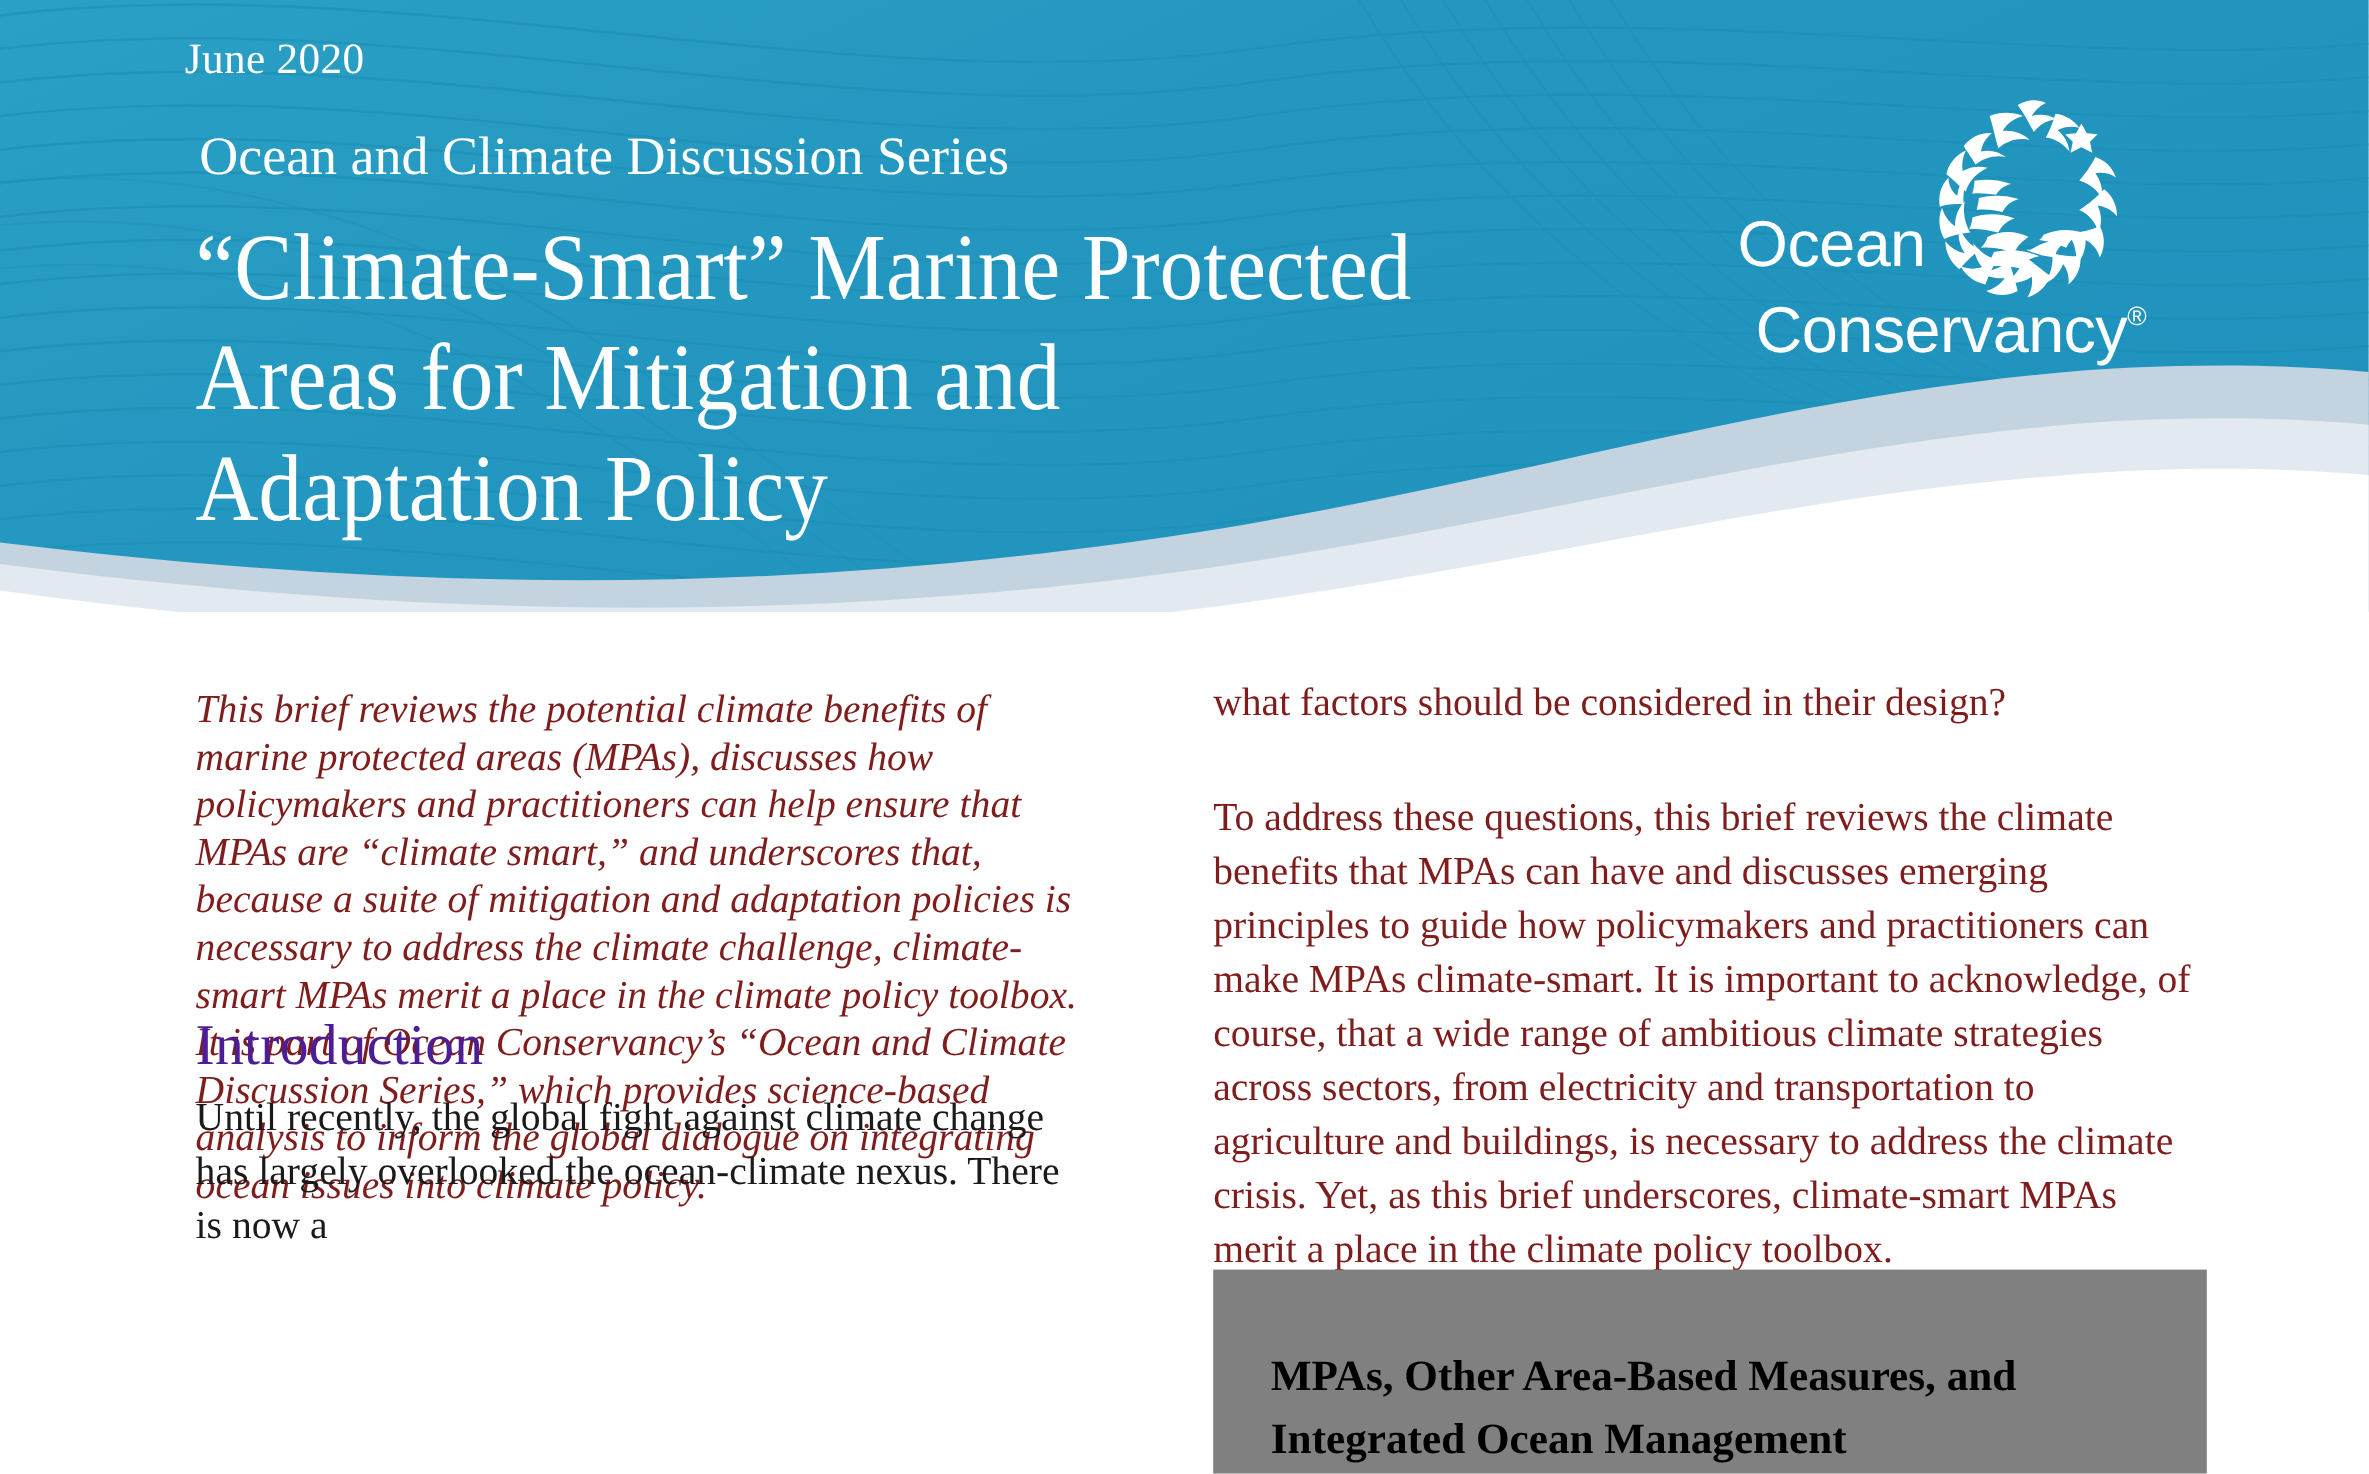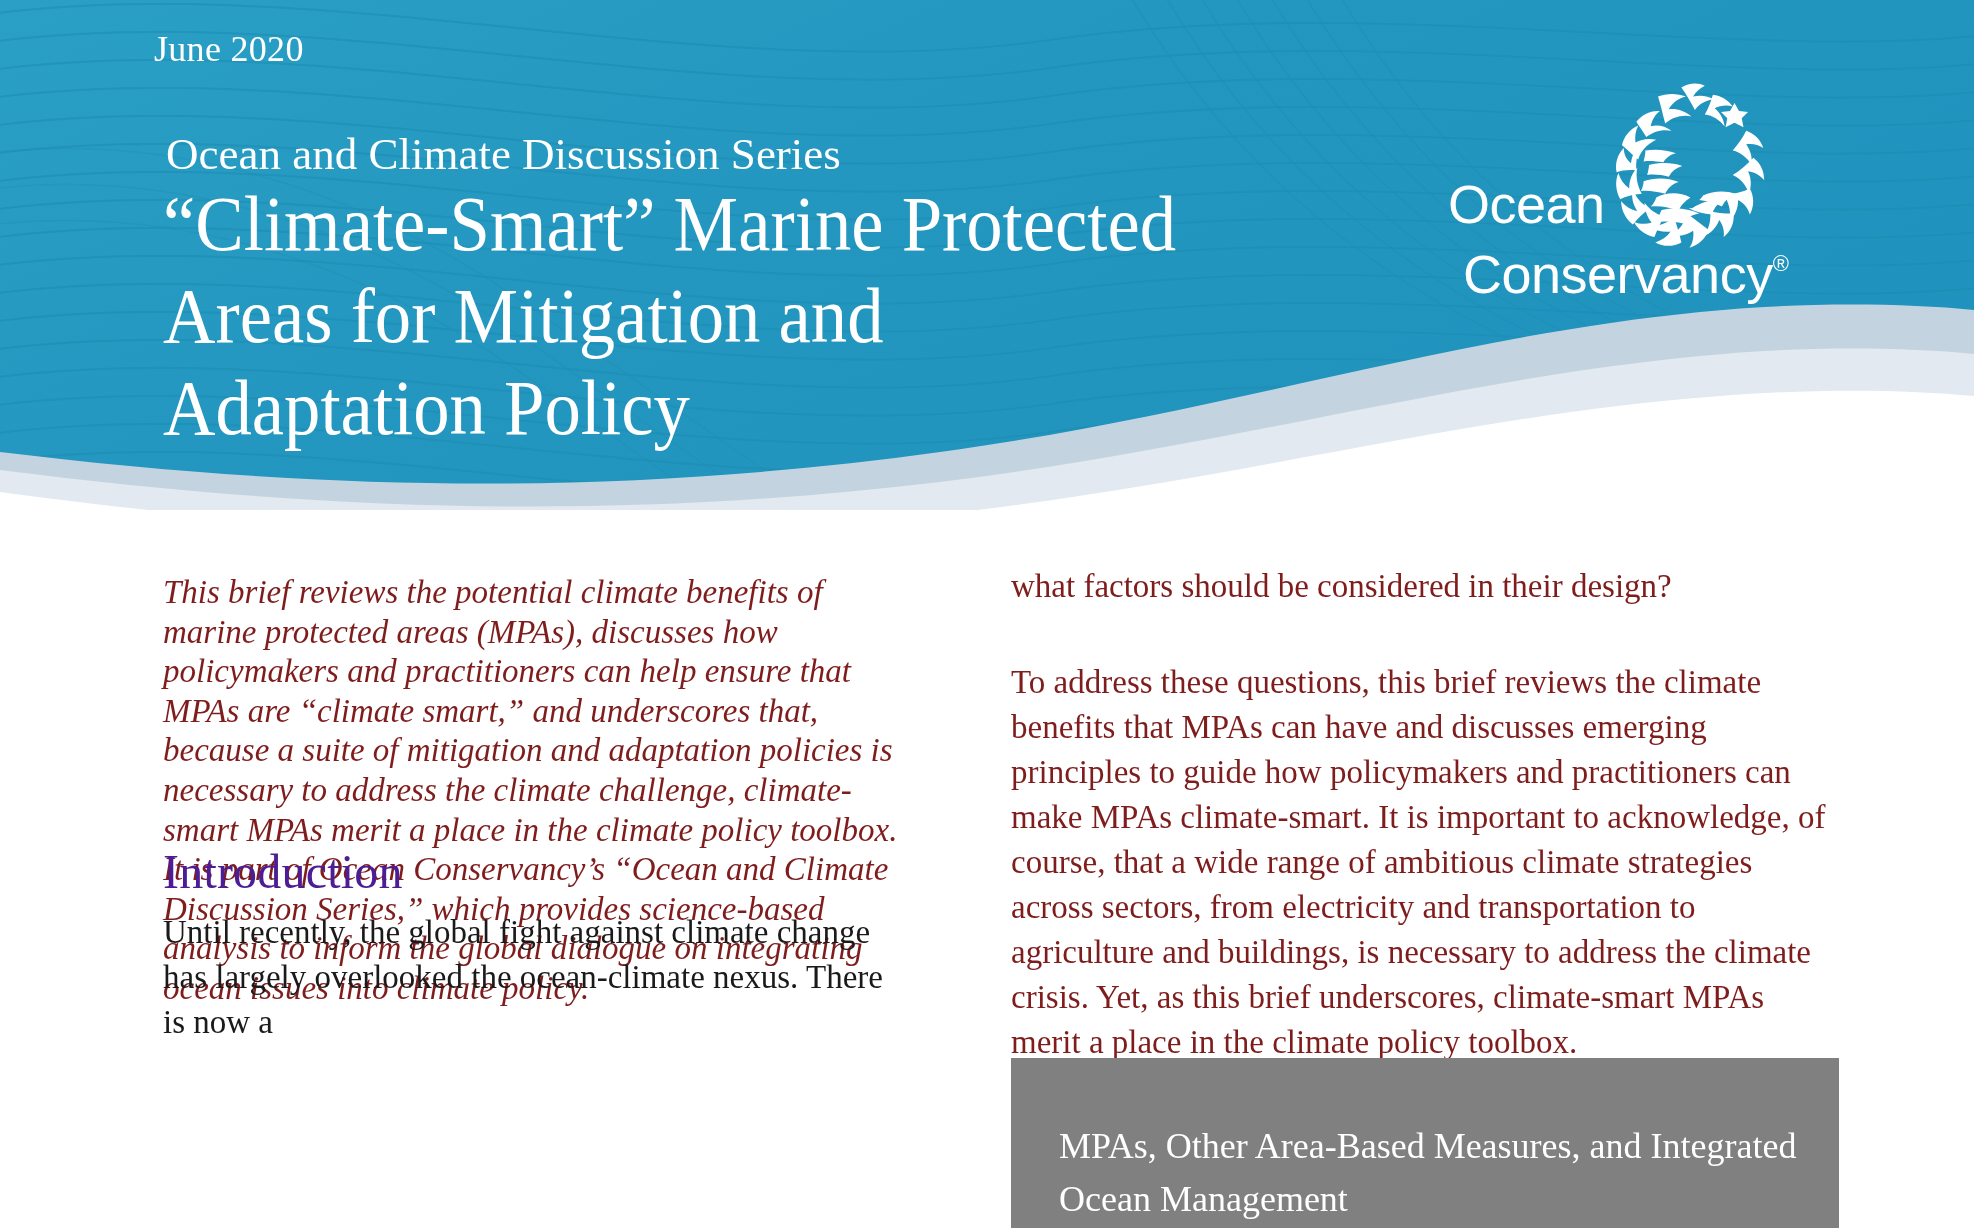--- a/index.html
+++ b/index.html
@@ -46,21 +46,21 @@
     left: 154px;
     top: 28px;
     color: #ffffff;
     font-size: 36px;
     letter-spacing: .3px;
     white-space: nowrap;
   }
   #series-label {
     position: absolute;
     left: 166px;
-    top: 128px;
+    top: 104px;
     color: #ffffff;
     font-size: 45px;
     font-stretch: condensed;
     white-space: nowrap;
   }
   #doc-title {
     position: absolute;
     left: 163px;
     top: 178px;
     width: 1190px;
@@ -158,24 +158,24 @@
     top: 548px;
     width: 828px;
     height: 172px;
     background: #808080;
   }
   #sidebar-heading {
     position: absolute;
     left: 48px;
     top: 62px;
     width: 740px;
-    color: #ffffff;
+    color: #000000;
     font-size: 36px;
     line-height: 53px;
-    font-weight: normal;
+    font-weight: bold;
     font-stretch: condensed;
   }
 </style>
 </head>
 <body>
 
 <div id="header-banner">
 
   <div id="banner-teal"></div>
 

